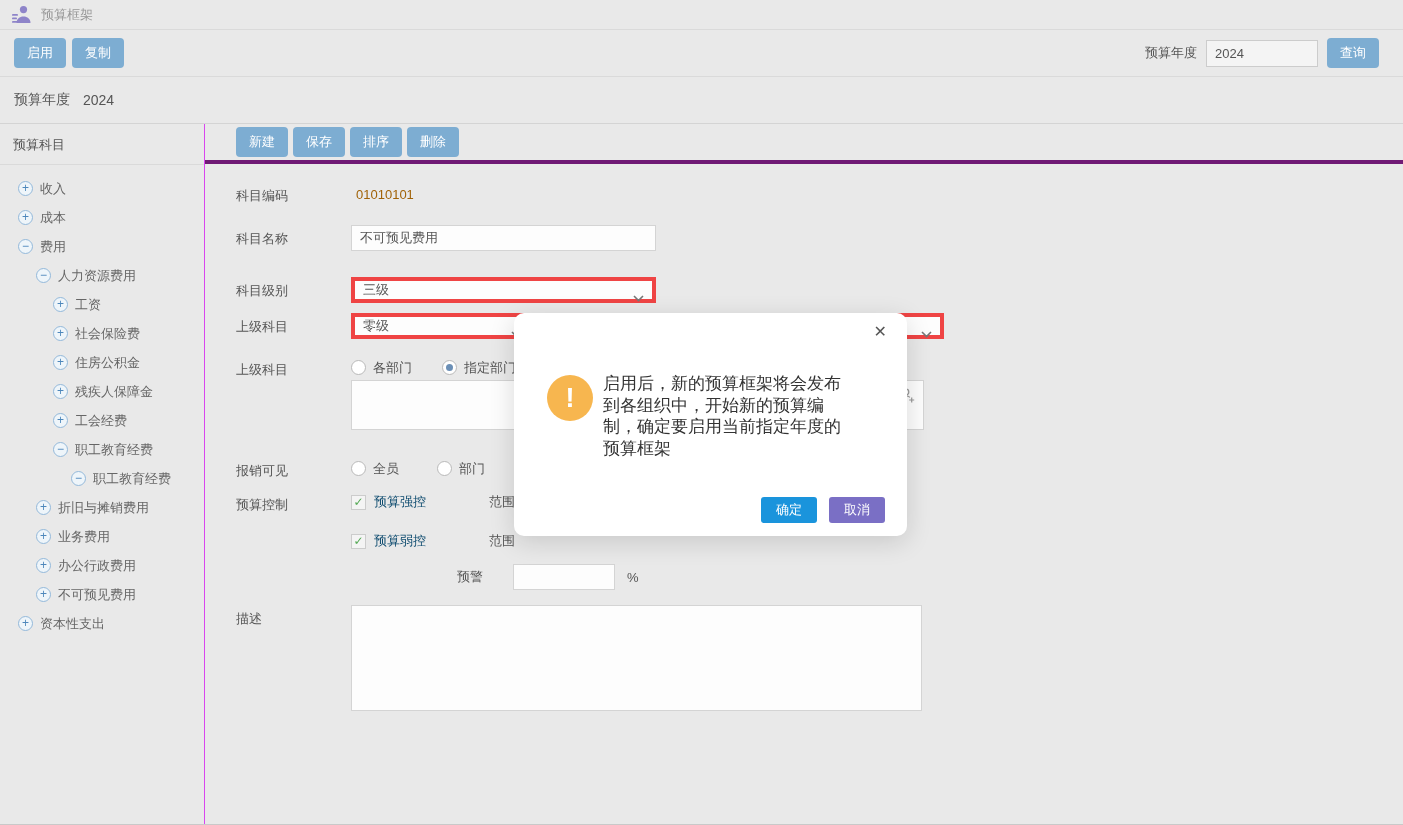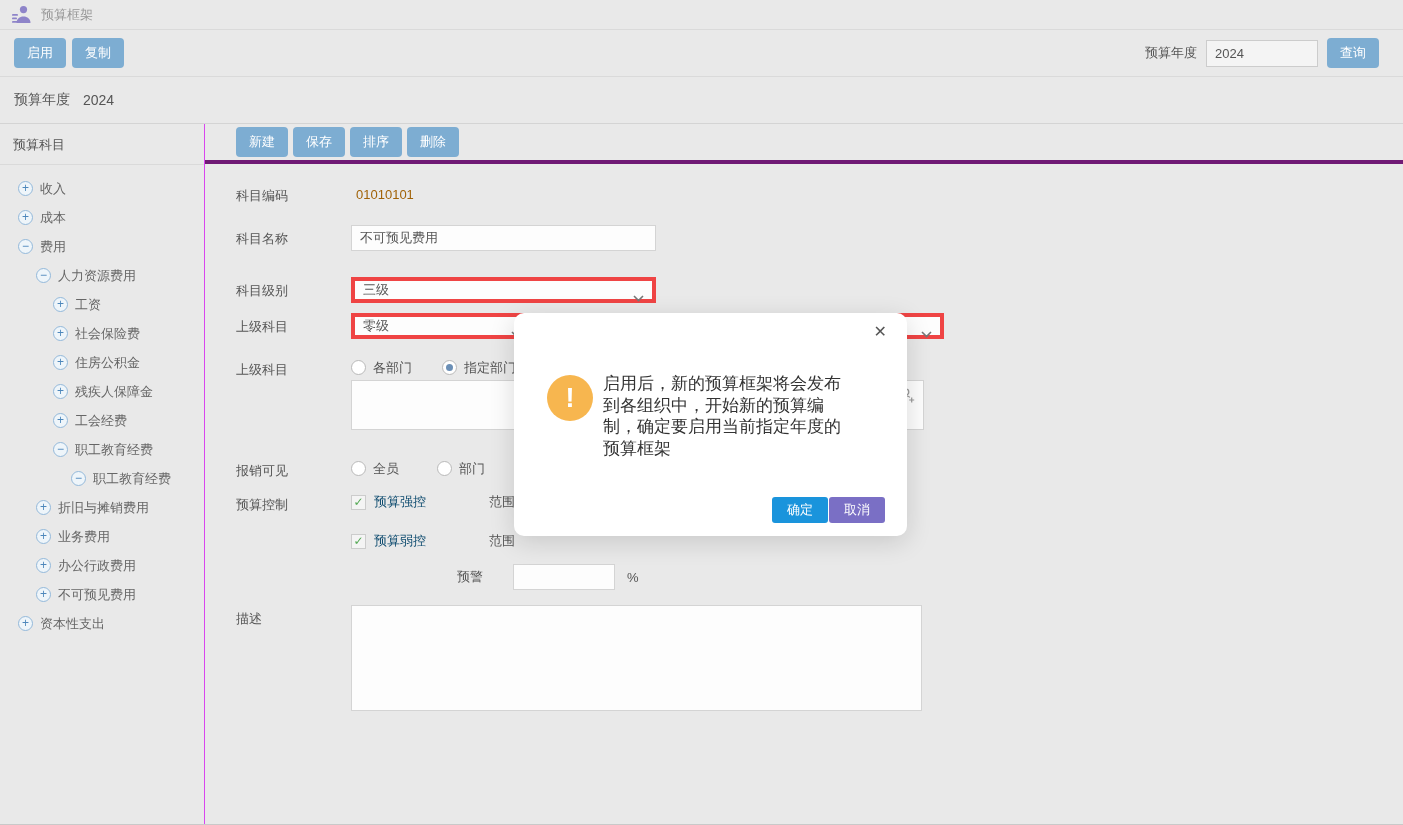--- a/index.html
+++ b/index.html
@@ -90,21 +90,21 @@
   .dialog { position:absolute; left:514px; top:313px; width:393px; height:223px;
     background:#fff; border-radius:10px; z-index:50;
     box-shadow:0 6px 26px rgba(0,0,0,.14); }
   .dialog-close { position:absolute; right:20px; top:11px; font-size:16px;
     color:#555; cursor:pointer; line-height:1; }
   .dialog-icon { position:absolute; left:33px; top:62px; width:46px; height:46px;
     border-radius:50%; background:#f7b64f; color:#fff; font-size:27px;
     font-weight:bold; display:flex; align-items:center; justify-content:center; }
   .dialog-msg { position:absolute; left:89px; top:60px; width:250px;
     font-size:17px; line-height:21.5px; color:#333; }
-  .dialog-btns { position:absolute; right:22px; bottom:13px; display:flex; gap:1px; }
+  .dialog-btns { position:absolute; right:22px; bottom:13px; display:flex; gap:12px; }
   .dlg-btn { border:none; border-radius:3px; color:#fff; font-size:13px;
     padding:4px 15px; cursor:pointer; font-family:inherit; }
   .dlg-confirm { background:#1a94dc; }
   .dlg-cancel { background:#7a6fc5; }
 </style>
 </head>
 <body>
 
 <div class="app-header">
   <span style="display:flex">

